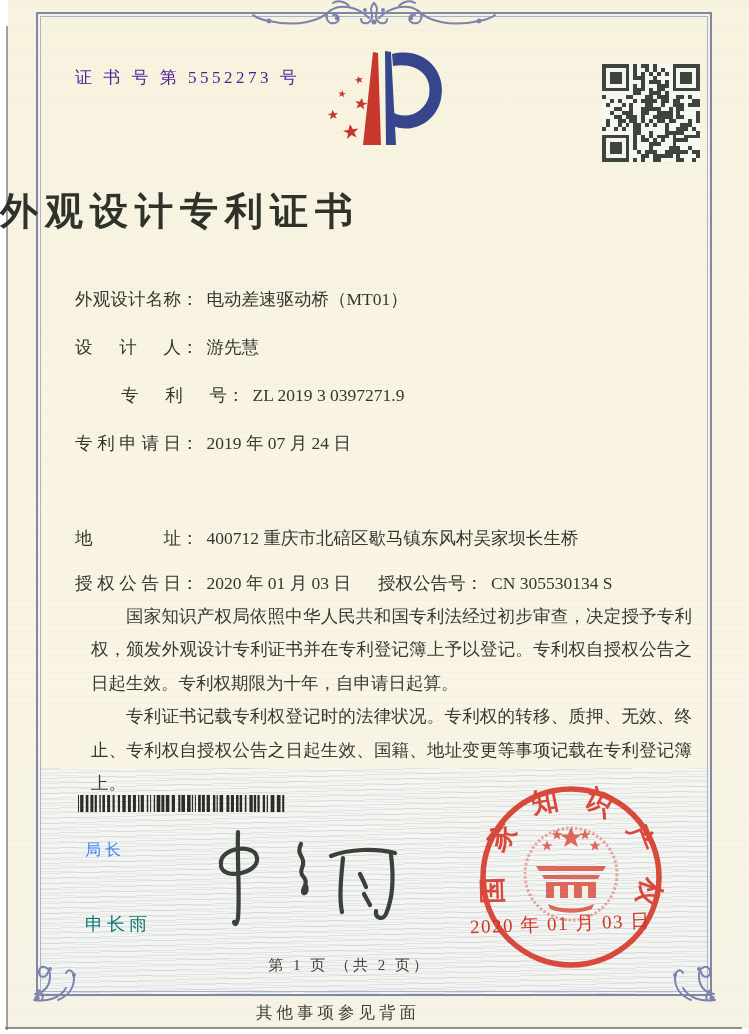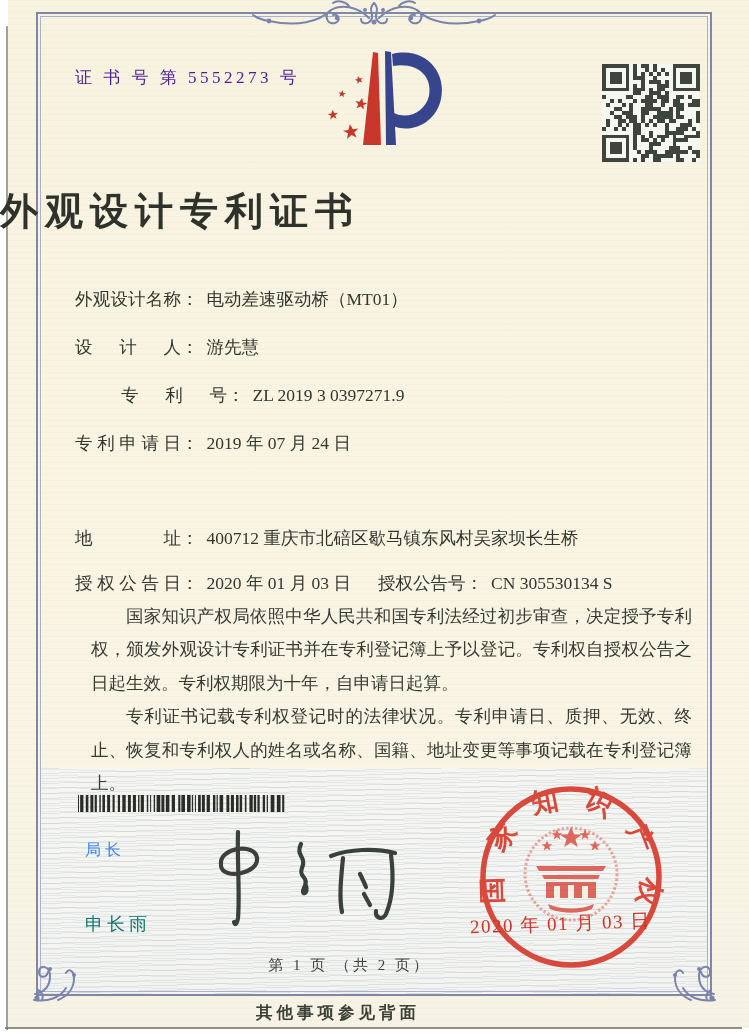--- a/index.html
+++ b/index.html
@@ -33,21 +33,21 @@
   .paras{position:absolute;left:75px;top:600px;width:601px;font-size:17.5px;
          line-height:33.4px;text-align:justify;color:#363b32;margin-left:16px;}
   .paras p{margin:0;text-indent:2em;}
   .issuer-role{position:absolute;left:85px;top:840px;font-size:16px;letter-spacing:4px;color:#3b82f6;}
   .issuer-name{position:absolute;left:85px;top:912px;font-size:18px;letter-spacing:4px;color:#0f766e;}
   .seal-date{position:absolute;left:470px;top:911px;font-size:19px;letter-spacing:1.5px;
          color:#cf3527;transform:rotate(-2deg);white-space:nowrap;}
   .page-num{position:absolute;left:0;top:956px;width:699px;text-align:center;
          font-size:15px;letter-spacing:3px;color:#3c4138;}
   .back-note{position:absolute;left:0;top:1002px;width:676px;text-align:center;
-         font-size:16.5px;font-weight:700;letter-spacing:4px;color:#3b4036;}
+         font-size:16.5px;font-weight:400;letter-spacing:4px;color:#3b4036;}
   .seal-ring{font-size:27px;font-weight:bold;letter-spacing:22px;fill:#d6382a;}
 </style>
 </head>
 <body>
 
 <div id="stage">
 
   <div class="paper">
     <div class="paper-lines"></div>
   </div>
@@ -350,21 +350,21 @@
   </div>
   <div class="frow" style="top:572px;">
     <span class="flabel">授权公告日</span><span class="fcolon">：</span><span>2020 年 01 月 03 日</span>
   </div>
   <div class="frow" style="left:378px;top:572px;">
     <span>授权公告号</span><span class="fcolon">：</span><span>CN 305530134 S</span>
   </div>
 
   <div class="paras">
     <p>国家知识产权局依照中华人民共和国专利法经过初步审查，决定授予专利权，颁发外观设计专利证书并在专利登记簿上予以登记。专利权自授权公告之日起生效。专利权期限为十年，自申请日起算。</p>
-    <p>专利证书记载专利权登记时的法律状况。专利申请日、质押、无效、终止、恢复和专利权人的姓名或名称、国籍、地址变更等事项记载在专利登记簿上。</p>
+    <p>专利证书记载专利权登记时的法律状况。专利权的转移、质押、无效、终止、专利权自授权公告之日起生效、国籍、地址变更等事项记载在专利登记簿上。</p>
   </div>
 
   <svg id="bc" style="position:absolute;left:78px;top:795px;" width="212" height="17" viewBox="0 0 212 17" preserveAspectRatio="none">
       <rect x="0.00" y="0" width="1.00" height="17" fill="#2a2d26"></rect>
       <rect x="2.15" y="0" width="3.29" height="17" fill="#2a2d26"></rect>
       <rect x="7.76" y="0" width="2.63" height="17" fill="#2a2d26"></rect>
       <rect x="12.41" y="0" width="2.95" height="17" fill="#2a2d26"></rect>
       <rect x="16.68" y="0" width="2.17" height="17" fill="#2a2d26"></rect>
       <rect x="21.34" y="0" width="1.46" height="17" fill="#2a2d26"></rect>
       <rect x="24.39" y="0" width="2.59" height="17" fill="#2a2d26"></rect>

